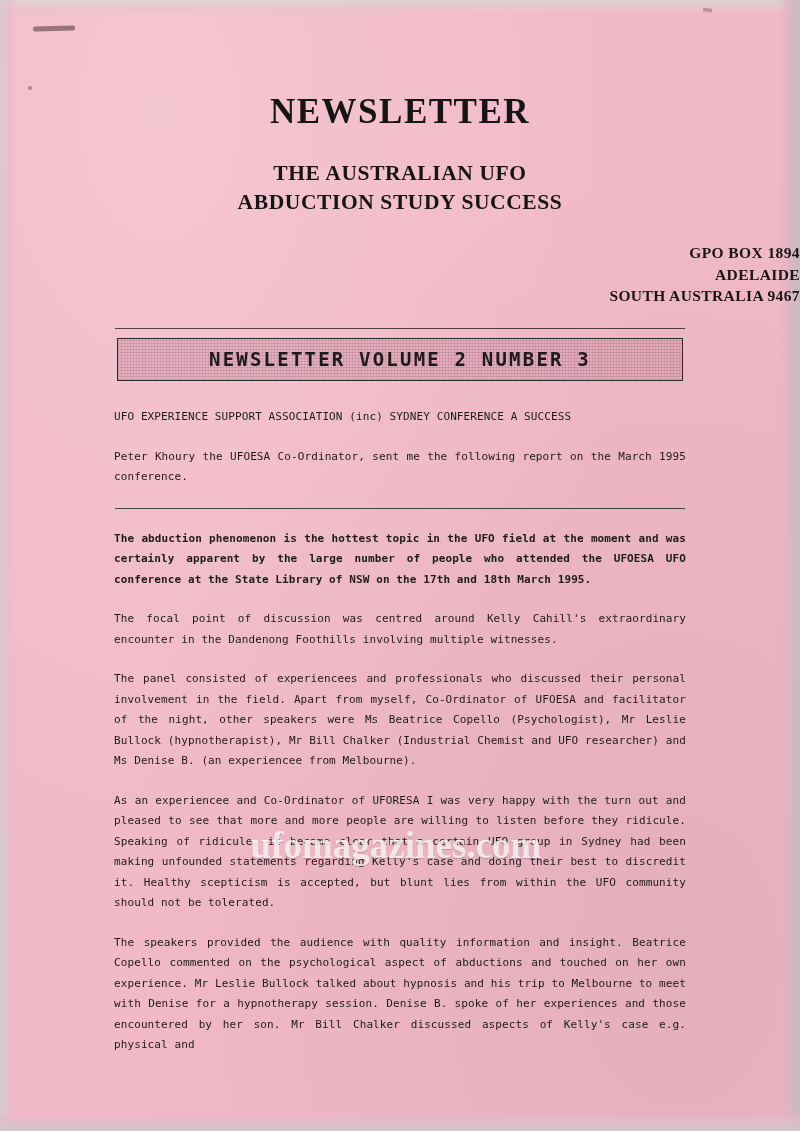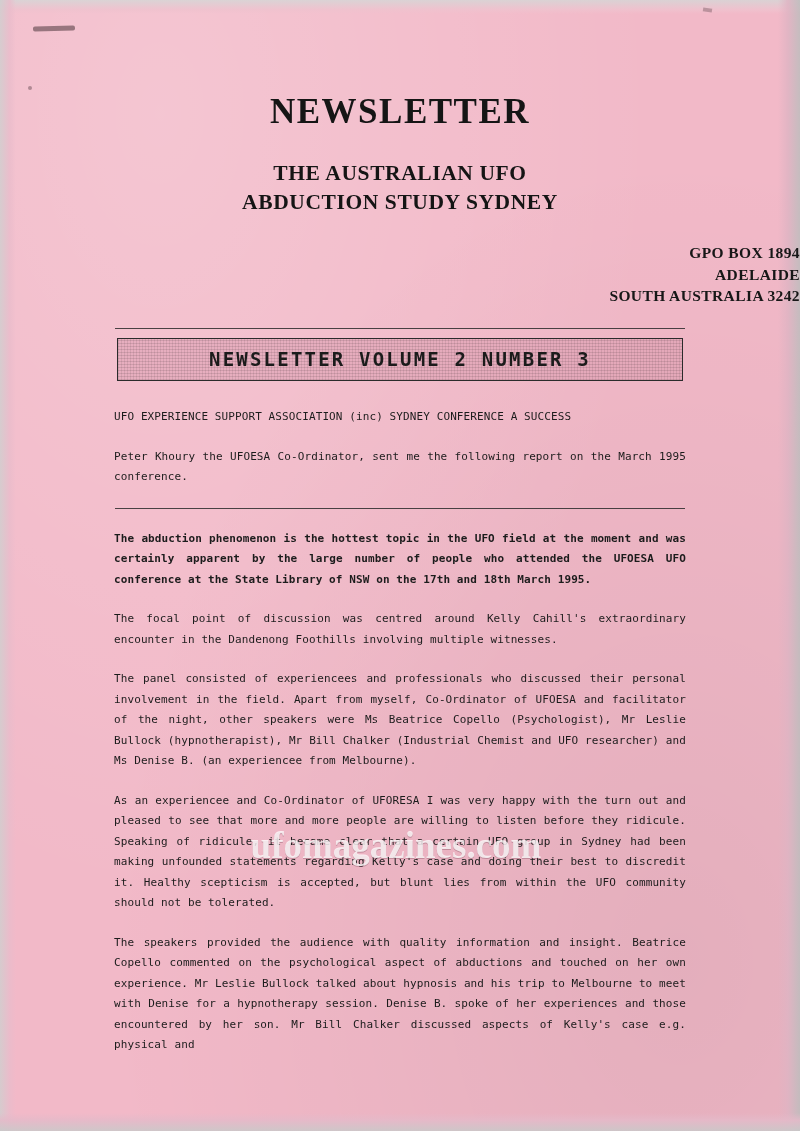--- a/index.html
+++ b/index.html
@@ -183,27 +183,27 @@
   <div class="corner-mark"></div>
   <div class="corner-dot"></div>
   <div class="top-dot-right"></div>
 
   <div class="content">
 
     <div class="title-main">NEWSLETTER</div>
 
     <div class="title-sub">
       <div>THE AUSTRALIAN UFO</div>
-      <div>ABDUCTION STUDY SYDNEY</div>
+      <div>ABDUCTION STUDY SUCCESS</div>
     </div>
 
     <div class="address">
       <div>GPO BOX 1894</div>
       <div>ADELAIDE</div>
-      <div>SOUTH AUSTRALIA 3242</div>
+      <div>SOUTH AUSTRALIA 9467</div>
     </div>
 
     <div class="rule rule-1"></div>
 
     <div class="banner">NEWSLETTER   VOLUME 2   NUMBER 3</div>
 
     <div class="body-col">
 
       <div class="headline">UFO  EXPERIENCE  SUPPORT  ASSOCIATION  (inc)  SYDNEY CONFERENCE A SUCCESS</div>
 

